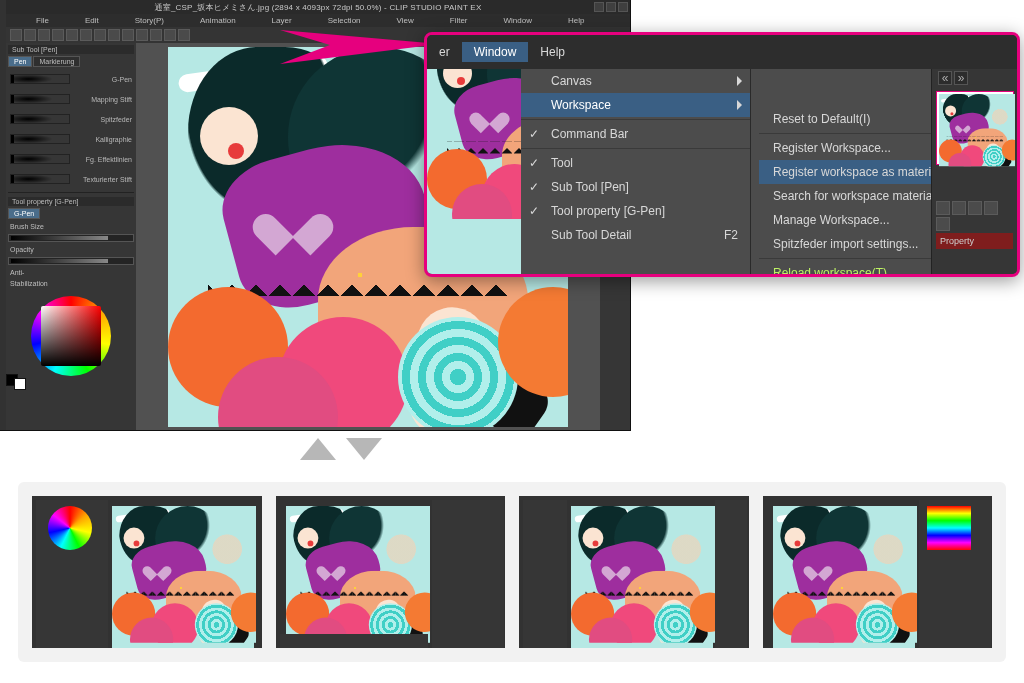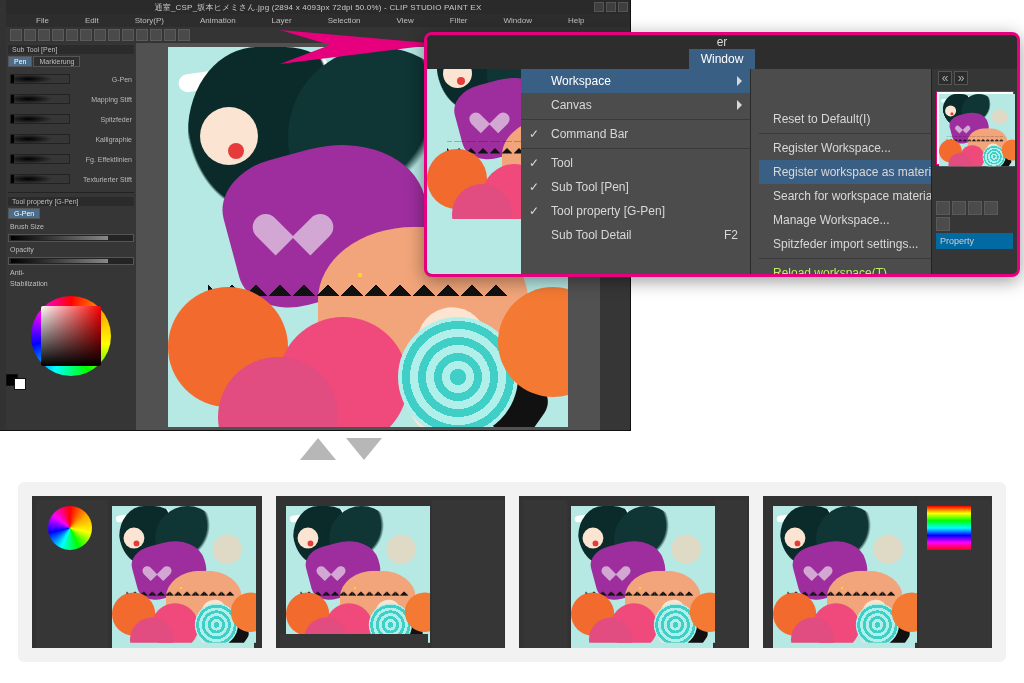--- a/index.html
+++ b/index.html
@@ -112,21 +112,21 @@
   .arrow svg{width:100%;height:100%;}
 
   
   .popover {
     position:absolute; left:424px; top:32px; width:596px; height:245px;
     border:3px solid #e6007e; border-radius:8px; overflow:hidden;
     box-shadow:0 4px 18px rgba(0,0,0,.4);
     background:#323232; font-size:12px; color:#d8d8d8;
   }
   .pv-menubar { display:flex; background:#2d2d2d; height:34px; align-items:center;
-    font-size:12px;flex-direction:column;}
+    font-size:12px;}
   .pv-menubar span { padding:0 12px; color:#d8d8d8;}
   .pv-menubar span.active { background:#3a5f84; color:#fff; padding:3px 12px;}
   .pv-row { display:flex; height:223px;}
   .pv-left { width:94px; height:223px; position:relative; overflow:hidden;
     background:#b6e8e4;}
   .pv-left .cstrip{ position:absolute; left:0; top:-40px; width:120px; height:260px;
     transform:scale(.5); transform-origin:left top;}
   .pv-cmdico { position:absolute; left:4px; top:2px; display:flex; gap:6px;}
   .pv-cmdico .ic{width:18px;height:18px;background:#4c4c4c;border:1px solid #666;}
   .pv-mid { width:230px; background:#4c4c4c; border-right:1px solid #2a2a2a;
@@ -148,21 +148,21 @@
   .pv-sm-item.selected { background:#3a5f84;}
   .pv-sm-item.disabled { color:#bef264;}
   .pv-nav { position:absolute; right:0; top:0; width:86px; height:223px;
     background:#363636; border-left:1px solid #222;}
   .pv-nav .pager{position:absolute;top:2px;left:6px;display:flex;gap:2px;}
   .pv-nav .pager div{width:14px;height:14px;background:#2c2c2c;border:1px solid #555;
     color:#aaa;font-size:12px;text-align:center;line-height:12px;}
   .pv-nav-canvas{position:absolute;left:4px;top:22px;width:78px;height:74px;
     background:#fff;border:1px solid #e6007e;}
   .pv-nav-canvas .mini{position:absolute;inset:2px;}
-  .pv-nav-prop{position:absolute;left:4px;top:164px;right:4px;background:#0369a1;
+  .pv-nav-prop{position:absolute;left:4px;top:164px;right:4px;background:#7f1d1d;
     font-size:9px;color:#cfcfcf;padding:3px 4px;}
   .pv-nav-icons{position:absolute;left:4px;top:132px;right:4px;display:flex;gap:2px;
     flex-wrap:wrap;}
   .pv-nav-icons div{width:14px;height:14px;background:#4b4b4b;border:1px solid #5b5b5b;}
 
   
   .divarrows { position:absolute; left:300px; top:438px; display:flex; gap:10px;}
   .tri { width:0;height:0;border-left:18px solid transparent;
     border-right:18px solid transparent; border-top:22px solid #b7b7b7;}
   .tri.up { border-top:none; border-bottom:22px solid #b7b7b7;}
@@ -356,26 +356,26 @@
           <div class="cball c1"></div>
               <div class="cball c2"></div>
 
           <div class="cball c5"></div>
         </div>
       </div>
         </div>
     </div>
 
     <div class="pv-mid">
+      <div class="pv-item">
+        <span>Canvas</span>
+          <span class="ar"></span>
+      </div>
       <div class="pv-item selected">
         <span>Workspace</span>
-          <span class="ar"></span>
-      </div>
-      <div class="pv-item">
-        <span>Canvas</span>
           <span class="ar"></span>
       </div>
       <div class="pv-sep"></div>
       <div class="pv-item check">
         <span>Command Bar</span>
       </div>
       <div class="pv-sep"></div>
       <div class="pv-item check">
         <span>Tool</span>
       </div>

